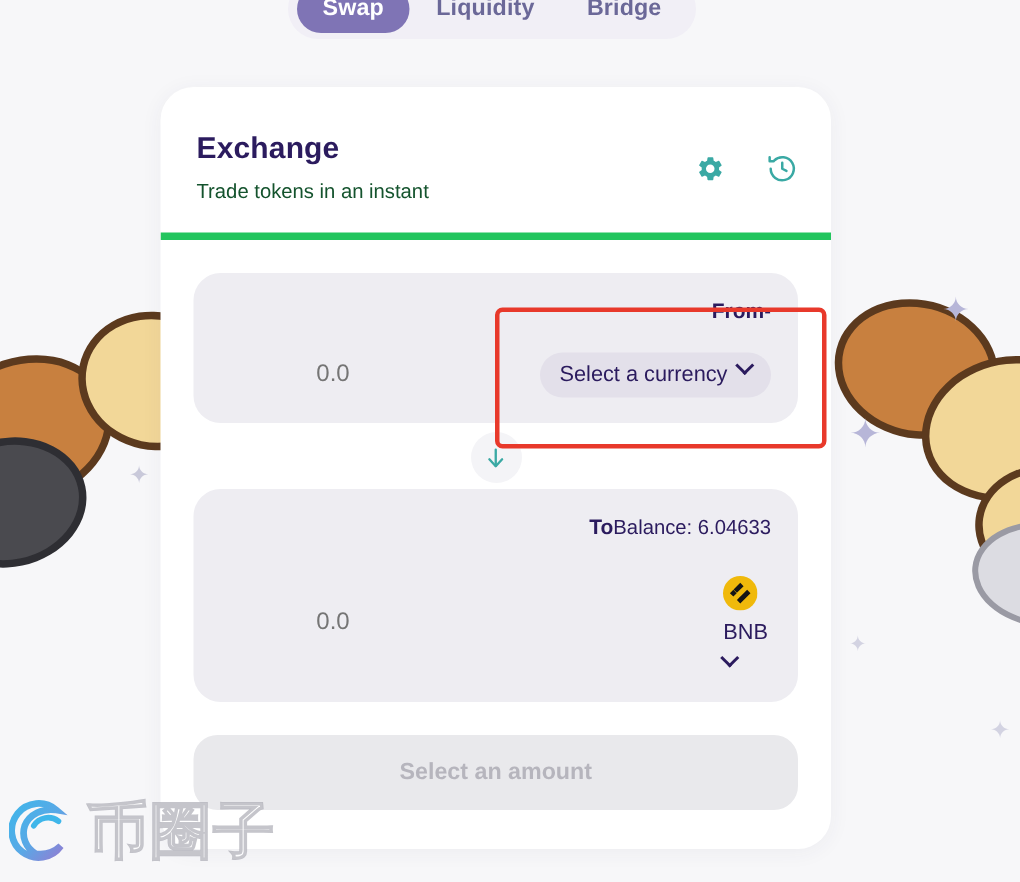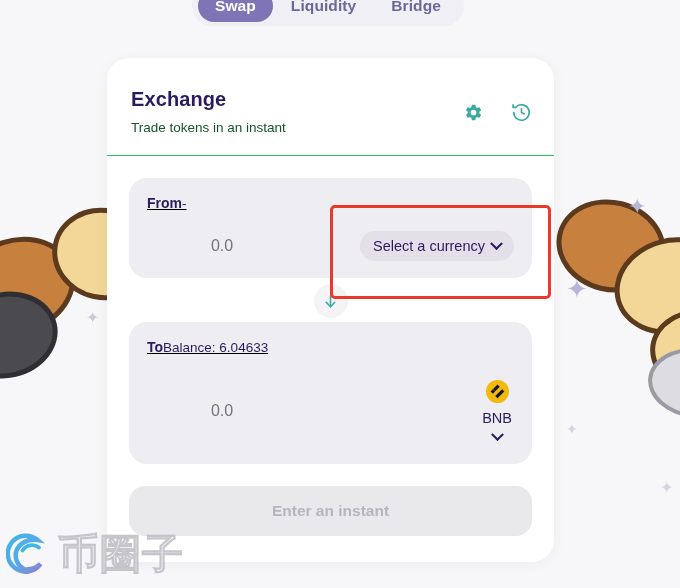--- a/index.html
+++ b/index.html
@@ -76,21 +76,21 @@
     width: 447px;
     background: #ffffff;
     border-radius: 22px;
     box-shadow: 0 2px 14px rgba(60,50,90,.055);
     z-index: 2;
     overflow: hidden;
   }
 
   #card-header {
     padding: 30px 24px 20px 24px;
-    border-bottom: 1px solid #22c55e;
+    border-bottom: 5px solid #22c55e;
     position: relative;
   }
 
   #page-title {
     font-size: 20px;
     font-weight: bold;
     color: #2b1b5e;
     letter-spacing: .1px;
   }
 
@@ -115,24 +115,23 @@
   #card-body { padding: 22px 22px 0 22px; }
 
   .token-panel {
     background: #eeedf2;
     border-radius: 18px;
     padding: 15px 18px 17px 18px;
   }
 
   .panel-top {
     display: flex;
-    justify-content: flex-start;
+    justify-content: flex-end;
     align-items: center;
     height: 20px;
-    text-decoration: underline;
   }
 
   .panel-label {
     font-size: 14px;
     font-weight: bold;
     color: #2b1b5e;
   }
 
   .panel-balance {
     font-size: 13.5px;
@@ -153,21 +152,21 @@
     background: transparent;
     border: none;
     outline: none;
     font-family: "Liberation Sans", sans-serif;
     width: 150px;
     text-align: center;
   }
 
   .currency-btn {
     display: flex;
-    align-items: center;
+    align-items: flex-start;
     gap: 7px;
     background: #e3e0ea;
     border: none;
     border-radius: 15px;
     padding: 7px 13px;
     font-size: 14.5px;
     color: #2b1b5e;
     font-family: "Liberation Sans", sans-serif;
     cursor: pointer;
   }
@@ -336,21 +335,21 @@
               <path fill="#151515" d="M16 6.2l3.1 3.2-6.2 6.2-3.1-3.1L16 6.2zm6.4 6.5l3.1 3.2-9.5 9.5-3.1-3.2 9.5-9.5zM9.6 12.7l3.1 3.2-3.1 3.1-3.2-3.1 3.2-3.2zm6.4 6.4l3.1 3.2L16 25.4l-3.1-3.1 3.1-3.2z"></path>
             </svg>
           </span>
           <span>BNB</span>
           <span class="chev"></span>
         </button>
       </div>
     </div>
 
     
-    <button id="cta">Enter an instant</button>
+    <button id="cta">Select an amount</button>
 
   </div>
 </div>
 
 <div id="annotation-box"></div>
 
 <div id="watermark">
   <span style="display:flex;">
     <svg width="48" height="48" viewBox="0 0 64 64">
       <defs>

